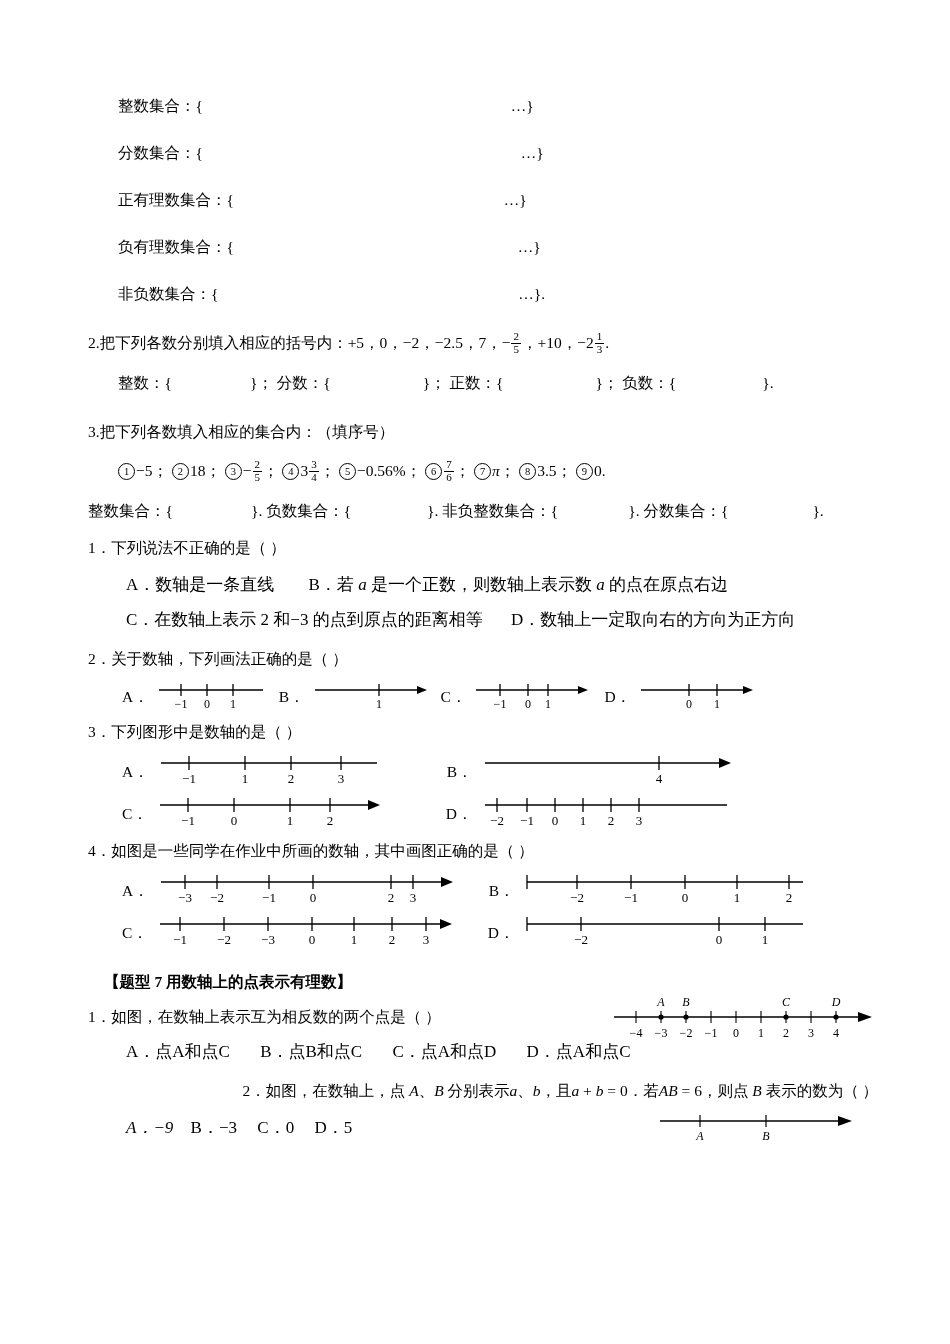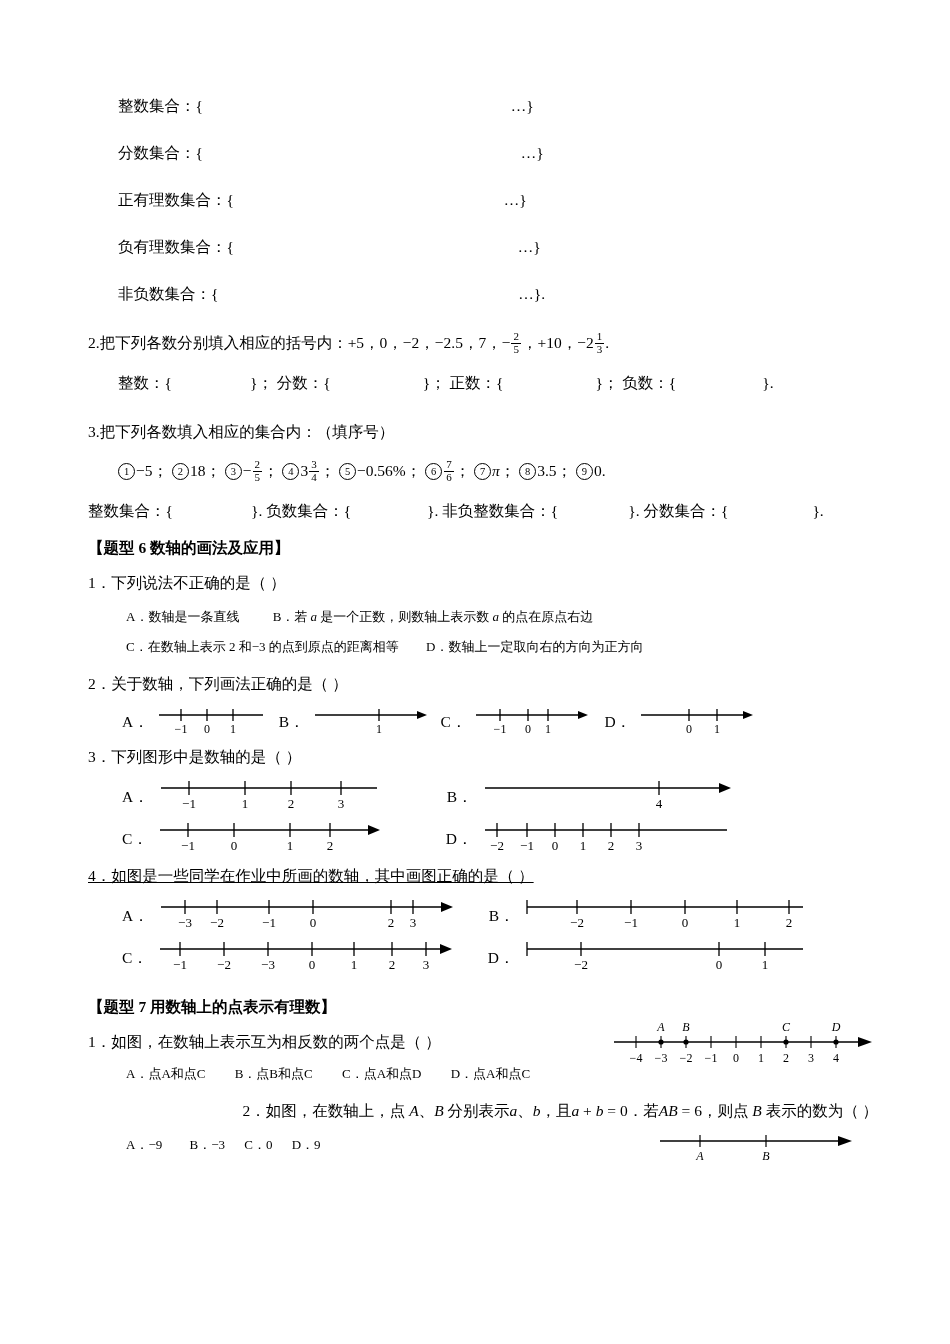--- a/index.html
+++ b/index.html
@@ -17,21 +17,21 @@
     padding:1px;
   }
   .content{
     position:absolute;
     left:88px;top:96px;width:790px;
   }
   .setline{ margin:0 0 26px 0; font-size:15.5px;}
   .indent1{ padding-left:30px; }
   .q{ font-size:15.5px; margin:0 0 14px 0;}
   .q2{ font-size:15.5px; margin:0 0 10px 0;}
-  .opts{ padding-left:38px; font-size:13px; margin:0 0 12px 0;}
+  .opts{ padding-left:38px; font-size:17px; margin:0 0 12px 0;}
   .opts span.op{ margin-right:26px; display:inline-block;}
   .heading{ font-weight:bold; font-size:15.5px; margin:16px 0 14px 0;}
   i.it{ font-style:italic; font-family:"Liberation Serif", serif;}
   .frac{
     display:inline-block;
     vertical-align:-0.45em;
     text-align:center;
     font-size:11px;
     line-height:1.05;
     margin:0 1px;
@@ -108,21 +108,20 @@
     <span class="circnum">9</span><span>0.</span>
   </div>
 
   <div class="q" style="margin-bottom:16px;">
     <span>整数集合：{</span><span style="display:inline-block;width:78px"></span><span>}.</span>
     <span>负数集合：{</span><span style="display:inline-block;width:76px"></span><span>}.</span>
     <span>非负整数集合：{</span><span style="display:inline-block;width:70px"></span><span>}.</span>
     <span>分数集合：{</span><span style="display:inline-block;width:84px"></span><span>}.</span>
   </div>
 
-  <div class="heading">【题型 6  数轴的画法及应用】</div>
 
   <div class="q2" style="margin-bottom:14px;">1．下列说法不正确的是（    ）</div>
   <div class="opts">
     <span style="margin-right:30px;">A．数轴是一条直线</span>
     <span>B．若 <i class="it">a</i> 是一个正数，则数轴上表示数 <i class="it">a</i> 的点在原点右边</span>
   </div>
   <div class="opts" style="margin-bottom:18px;">
     <span style="margin-right:24px;">C．在数轴上表示 2 和−3 的点到原点的距离相等</span>
     <span>D．数轴上一定取向右的方向为正方向</span>
   </div>
@@ -231,21 +230,21 @@
         <text x="18" y="34" font-size="13" text-anchor="middle" font-family="Liberation Serif, serif">−2</text>
         <text x="48" y="34" font-size="13" text-anchor="middle" font-family="Liberation Serif, serif">−1</text>
         <text x="76" y="34" font-size="13" text-anchor="middle" font-family="Liberation Serif, serif">0</text>
         <text x="104" y="34" font-size="13" text-anchor="middle" font-family="Liberation Serif, serif">1</text>
         <text x="132" y="34" font-size="13" text-anchor="middle" font-family="Liberation Serif, serif">2</text>
         <text x="160" y="34" font-size="13" text-anchor="middle" font-family="Liberation Serif, serif">3</text>
       </svg>
     </div>
   </div>
 
-  <div class="q2" style="margin-bottom:4px;text-decoration:underline;">4．如图是一些同学在作业中所画的数轴，其中画图正确的是（    ）</div>
+  <div class="q2" style="margin-bottom:4px;">4．如图是一些同学在作业中所画的数轴，其中画图正确的是（    ）</div>
   <div class="nl-row" style="align-items:flex-end;margin-bottom:2px;">
     <div class="nl-cell">
       <span class="optlbl">A．</span>
       <svg width="300" height="36">
         <line x1="6" y1="14" x2="286" y2="14" stroke="#000" stroke-width="1.3"></line>
         <polygon points="286,9 298,14 286,19" fill="#000"></polygon>
         <line x1="30" y1="7" x2="30" y2="21" stroke="#000" stroke-width="1.3"></line>
         <line x1="62" y1="7" x2="62" y2="21" stroke="#000" stroke-width="1.3"></line>
         <line x1="114" y1="7" x2="114" y2="21" stroke="#000" stroke-width="1.3"></line>
         <line x1="158" y1="7" x2="158" y2="21" stroke="#000" stroke-width="1.3"></line>
@@ -307,21 +306,21 @@
         <line x1="60" y1="7" x2="60" y2="21" stroke="#000" stroke-width="1.3"></line>
         <line x1="198" y1="7" x2="198" y2="21" stroke="#000" stroke-width="1.3"></line>
         <line x1="244" y1="7" x2="244" y2="21" stroke="#000" stroke-width="1.3"></line>
         <text x="60" y="34" font-size="13" text-anchor="middle" font-family="Liberation Serif, serif">−2</text>
         <text x="198" y="34" font-size="13" text-anchor="middle" font-family="Liberation Serif, serif">0</text>
         <text x="244" y="34" font-size="13" text-anchor="middle" font-family="Liberation Serif, serif">1</text>
       </svg>
     </div>
   </div>
 
-  <div class="heading" style="margin-top:26px;">【题型 7 用数轴上的点表示有理数】</div>
+  <div class="heading" style="margin-top:26px;margin-left:16px;">【题型 7 用数轴上的点表示有理数】</div>
 
   <div style="position:relative;">
     <div class="q2" style="margin-bottom:12px;">1．如图，在数轴上表示互为相反数的两个点是（    ）</div>
     <div class="opts" style="margin-bottom:18px;">
       <span class="op">A．点A和点C</span>
       <span class="op">B．点B和点C</span>
       <span class="op">C．点A和点D</span>
       <span class="op">D．点A和点C</span>
     </div>
     <div style="position:absolute;right:0;top:-14px;">
@@ -354,24 +353,24 @@
         <text x="178" y="44" font-size="12" text-anchor="middle" font-family="Liberation Serif, serif">2</text>
         <text x="203" y="44" font-size="12" text-anchor="middle" font-family="Liberation Serif, serif">3</text>
         <text x="228" y="44" font-size="12" text-anchor="middle" font-family="Liberation Serif, serif">4</text>
       </svg>
     </div>
   </div>
 
   <div style="position:relative;">
     <div class="q2" style="margin-bottom:14px;text-align:right;">2．如图，在数轴上，点 <i class="it">A</i>、<i class="it">B</i> 分别表示<i class="it">a</i>、<i class="it">b</i>，且<i class="it">a</i> + <i class="it">b</i> = 0．若<i class="it">AB</i> = 6，则点 <i class="it">B</i> 表示的数为（    ）</div>
     <div class="opts">
-      <span class="op" style="margin-right:24px;">A．−9</span>
+      <span class="op" style="margin-right:13px;font-style:italic;">A．−9</span>
       <span class="op" style="margin-right:16px;">B．−3</span>
       <span class="op" style="margin-right:16px;">C．0</span>
-      <span class="op">D．9</span>
+      <span class="op">D．5</span>
     </div>
     <div style="position:absolute;right:22px;top:22px;">
       <svg width="200" height="40">
         <line x1="4" y1="18" x2="182" y2="18" stroke="#000" stroke-width="1.3"></line>
         <polygon points="182,13 196,18 182,23" fill="#000"></polygon>
         <line x1="44" y1="12" x2="44" y2="24" stroke="#000" stroke-width="1.2"></line>
         <line x1="110" y1="12" x2="110" y2="24" stroke="#000" stroke-width="1.2"></line>
         <text x="44" y="37" font-size="12" text-anchor="middle" font-style="italic" font-family="Liberation Serif, serif">A</text>
         <text x="110" y="37" font-size="12" text-anchor="middle" font-style="italic" font-family="Liberation Serif, serif">B</text>
       </svg>

